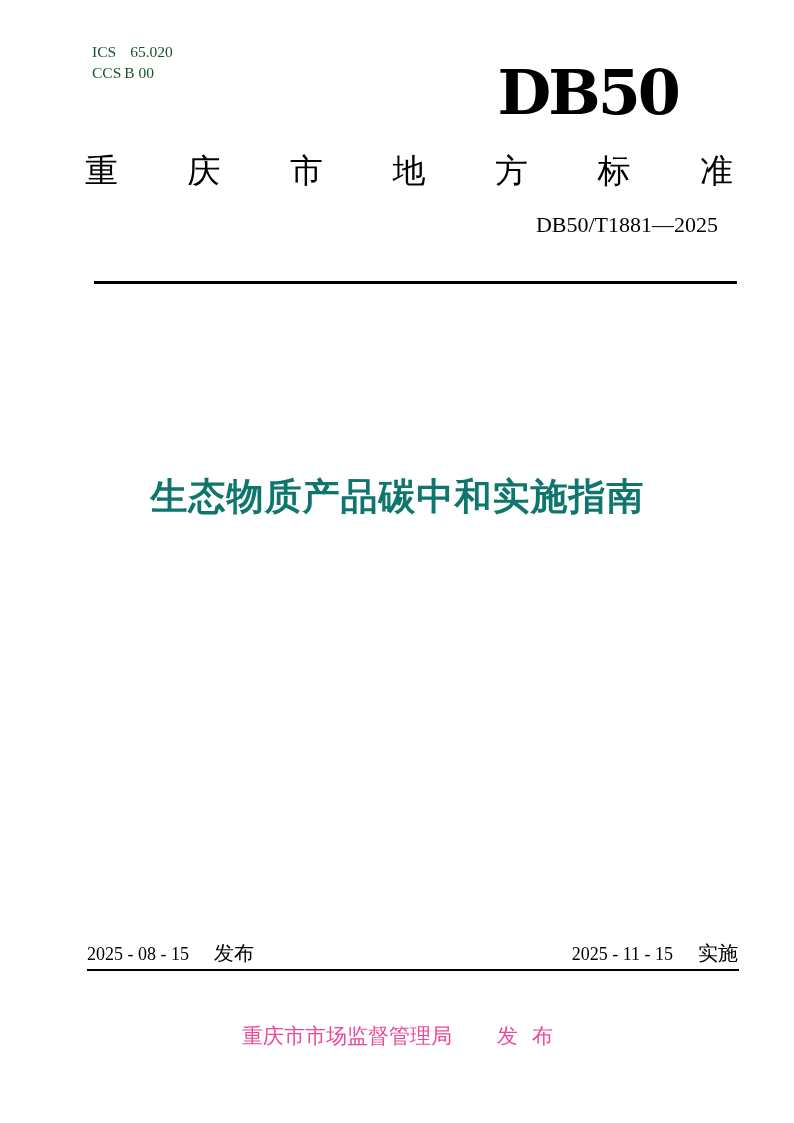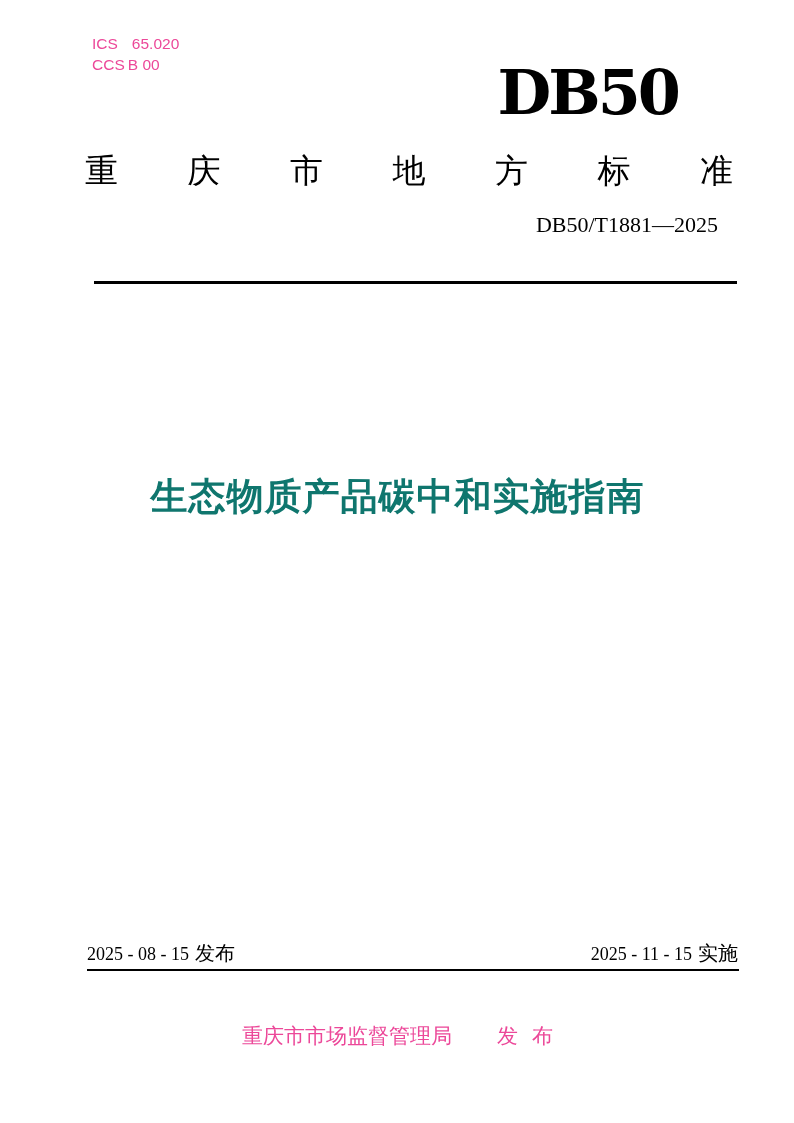--- a/index.html
+++ b/index.html
@@ -14,25 +14,25 @@
     background: #ffffff;
     color: #000000;
     overflow: hidden;
     font-family: "Liberation Serif", serif;
   }
 
   
   .ics-block {
     position: absolute;
     left: 92px;
-    top: 33px;
-    font-family: Liberation Sans, sans-serif;
+    top: 41px;
+    font-family: Liberation Serif, serif;
     font-size: 15.5px;
     line-height: 21px;
-    color: #ec4899;
+    color: #14532d;
   }
   .ics-row .code-label { display: inline-block; }
   .ics-row .gap-wide { margin-right: 14px; }
   .ics-row .gap-narrow { margin-right: 3px; }
 
   
   .logo {
     position: absolute;
     top: 62px;
     right: 116px;
@@ -108,21 +108,21 @@
   .date-group { display: flex; align-items: baseline; }
   .date-value {
     font-family: "Liberation Serif", serif;
     font-size: 18px;
     line-height: 26px;
   }
   .date-label {
     font-family: "Liberation Sans", sans-serif;
     font-size: 20px;
     line-height: 26px;
-    margin-left: 6px;
+    margin-left: 25px;
   }
 
   .rule-bottom {
     position: absolute;
     left: 87px;
     top: 969px;
     width: 652px;
     height: 0;
     border-top: 2px solid #000;
   }

